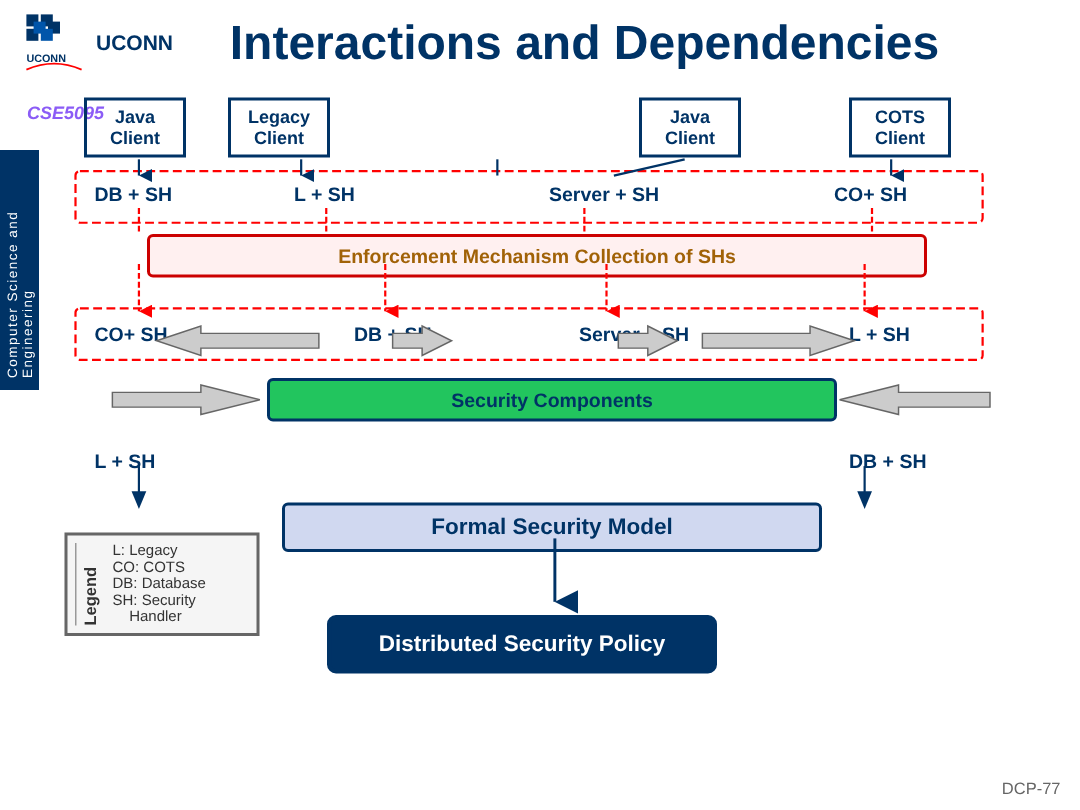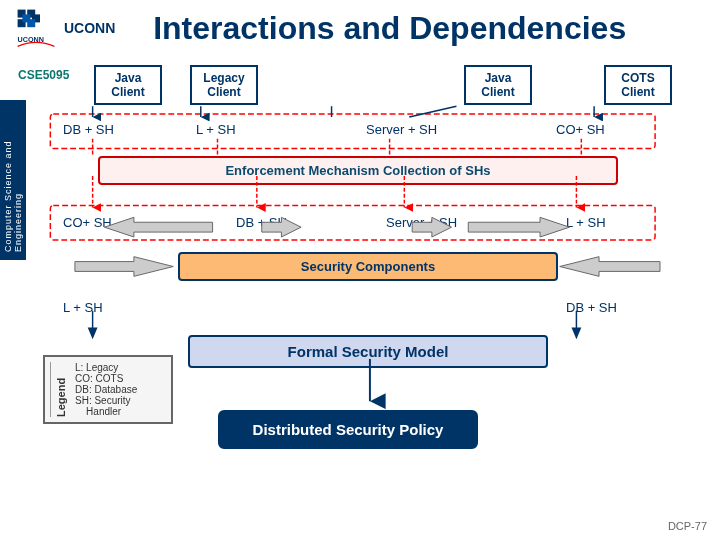--- a/index.html
+++ b/index.html
@@ -68,49 +68,50 @@
       bottom: 8px;
     }
 
     
     #cse-label {
       position: absolute;
       left: 0;
       top: 8px;
       font-size: 12px;
       font-weight: bold;
-      color: #0f766e;
+      color: #8b5cf6;
+      font-style: italic;
     }
 
     
     .sh-label {
       position: absolute;
       font-size: 13px;
-      font-weight: normal;
+      font-weight: bold;
       color: #003366;
     }
 
     
     #enforcement-box {
       position: absolute;
       border: 2px solid #cc0000;
       background: #fff0f0;
       border-radius: 4px;
       text-align: center;
       font-size: 13px;
       font-weight: bold;
-      color: #0c4a6e;
+      color: #a16207;
       padding: 5px 10px;
     }
 
     
     #security-components-box {
       position: absolute;
       border: 2px solid #003366;
-      background: #fdba74;
+      background: #22c55e;
       border-radius: 4px;
       text-align: center;
       font-size: 13px;
       font-weight: bold;
       color: #003366;
       padding: 5px 10px;
     }
 
     
     #formal-security-box {
@@ -172,21 +173,20 @@
     .top-client {
       position: absolute;
       top: 5px;
       border: 2px solid #003366;
       padding: 4px 8px;
       font-size: 12px;
       font-weight: bold;
       text-align: center;
       color: #003366;
       min-width: 68px;
-      margin-left: 38px;
     }
   </style>
 </head>
 <body>
 
 <div id="header">
   <div id="logo-area">
 
     <svg class="uconn-logo" viewBox="0 0 50 50">
       <rect width="50" height="50" fill="white"></rect>

